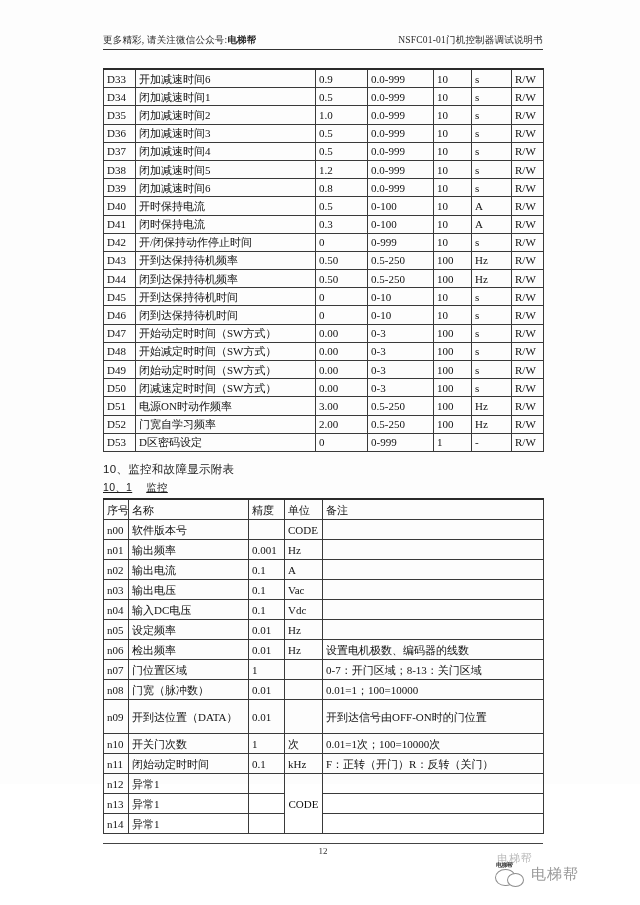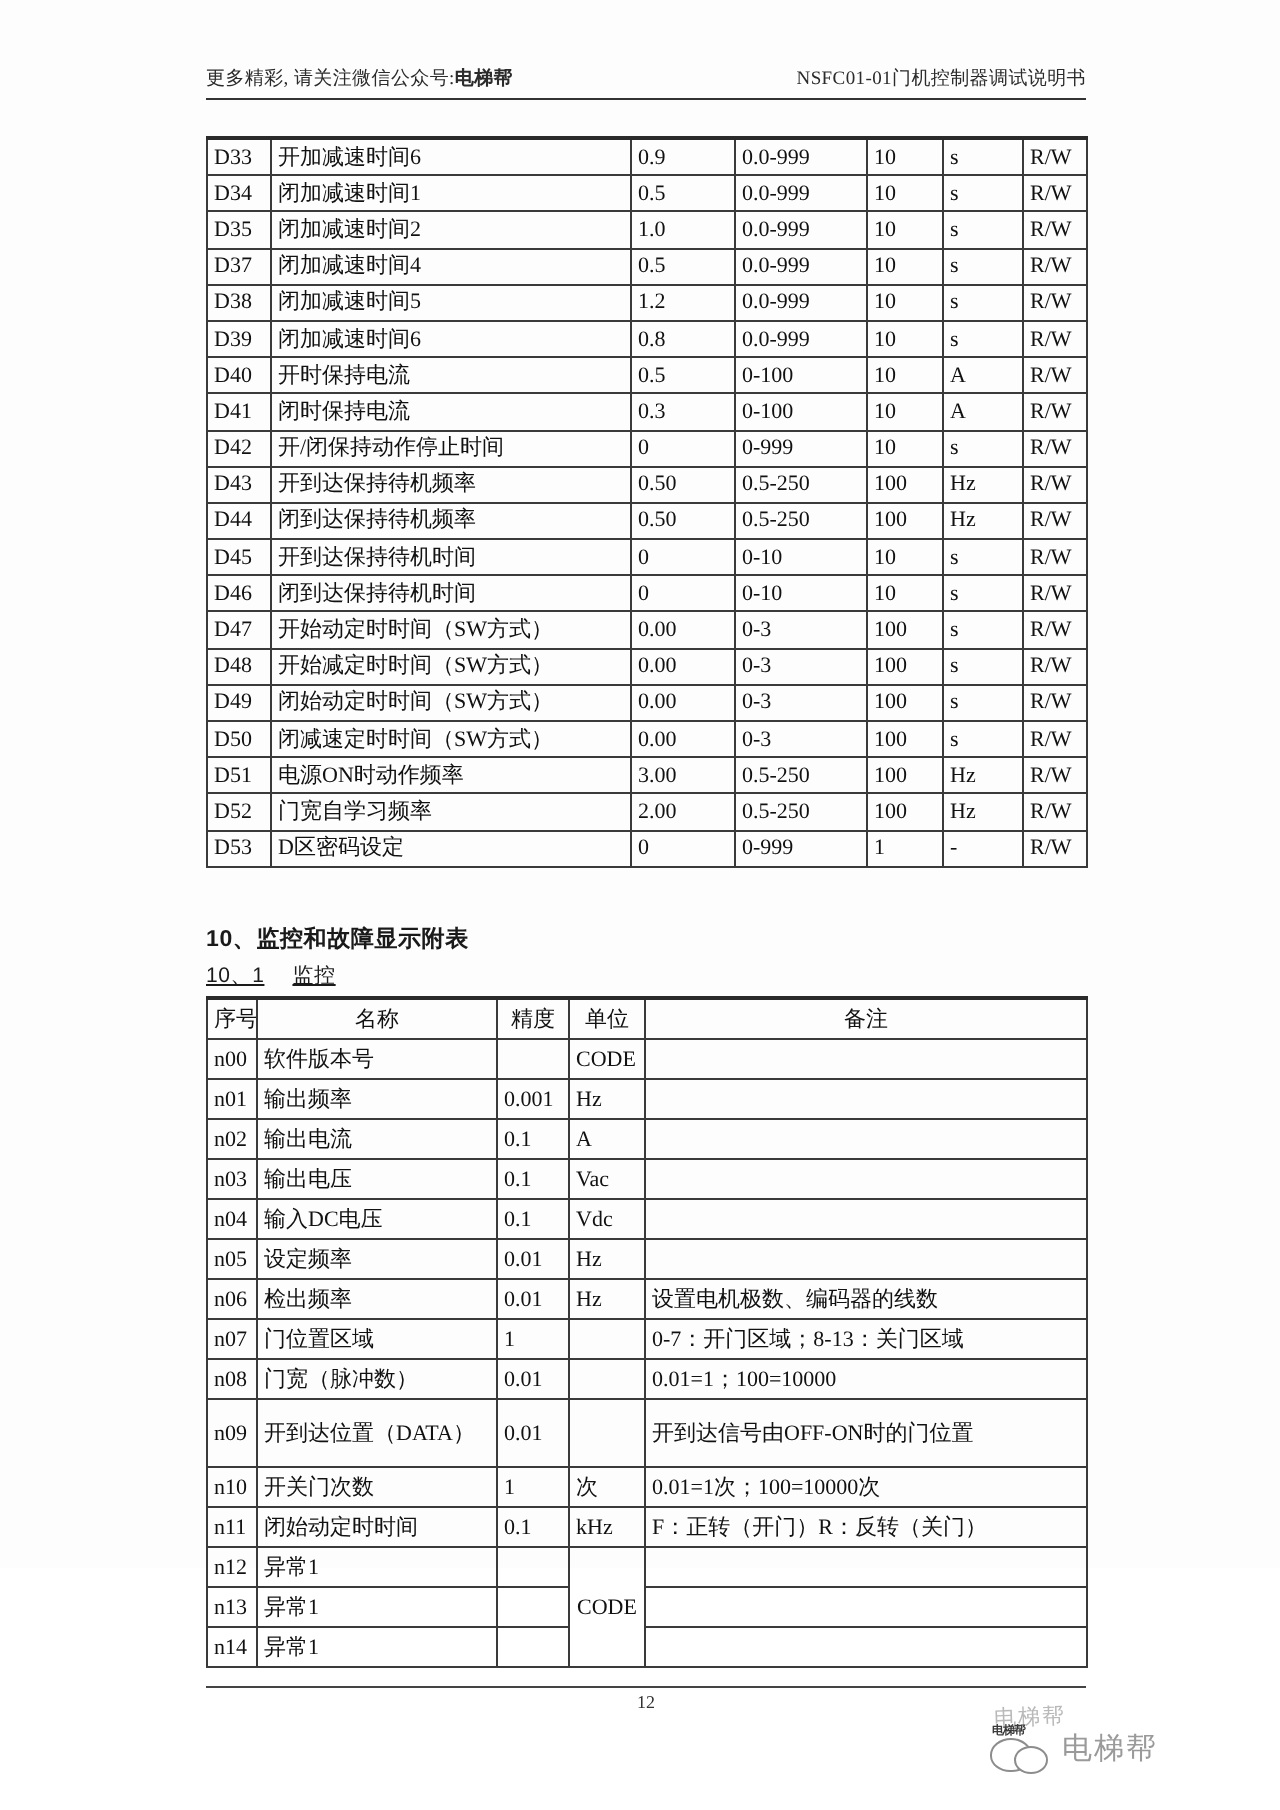--- a/index.html
+++ b/index.html
@@ -79,21 +79,21 @@
   .c-range { width: 66px; }
   .c-unitn { width: 38px; }
   .c-unit  { width: 40px; }
   .c-rw    { width: 32px; }
   
   .sec-h1 {
     position: absolute;
     left: 103px;
     top: 462px;
     font-size: 11.5px;
-    font-weight: bold;
+    font-weight: normal;
     letter-spacing: .3px;
     font-family: "Liberation Sans", "DejaVu Sans", sans-serif;
   }
   .sec-h2 {
     position: absolute;
     left: 103px;
     top: 481px;
     font-size: 10.5px;
     font-weight: normal;
     letter-spacing: .3px;
@@ -103,21 +103,21 @@
   .sec-h2 .sp { display: inline-block; width: 14px; }
   
   #monitor-table {
     position: absolute;
     left: 103px;
     top: 498px;
     width: 440px;
     border-top: 2px solid #2b2b2b;
   }
   #monitor-table td { height: 19px; }
-  #monitor-table td.th { text-align: center; }
+  #monitor-table td.th { text-align: left; }
   .m-idx   { width: 25px; }
   .m-name  { width: 120px; }
   .m-prec  { width: 36px; }
   .m-unit  { width: 38px; }
   .m-note  { width: 221px; }
   
   .footer-rule {
     position: absolute;
     left: 103px;
     top: 843px;
@@ -227,20 +227,29 @@
           <td>0.5</td>
           <td>0.0-999</td>
           <td>10</td>
           <td>s</td>
           <td>R/W</td>
         </tr>
         <tr>
           <td>D35</td>
           <td>闭加减速时间2</td>
           <td>1.0</td>
+          <td>0.0-999</td>
+          <td>10</td>
+          <td>s</td>
+          <td>R/W</td>
+        </tr>
+        <tr>
+          <td>D36</td>
+          <td>闭加减速时间3</td>
+          <td>0.5</td>
           <td>0.0-999</td>
           <td>10</td>
           <td>s</td>
           <td>R/W</td>
         </tr>
         <tr>
           <td>D37</td>
           <td>闭加减速时间4</td>
           <td>0.5</td>
           <td>0.0-999</td>

